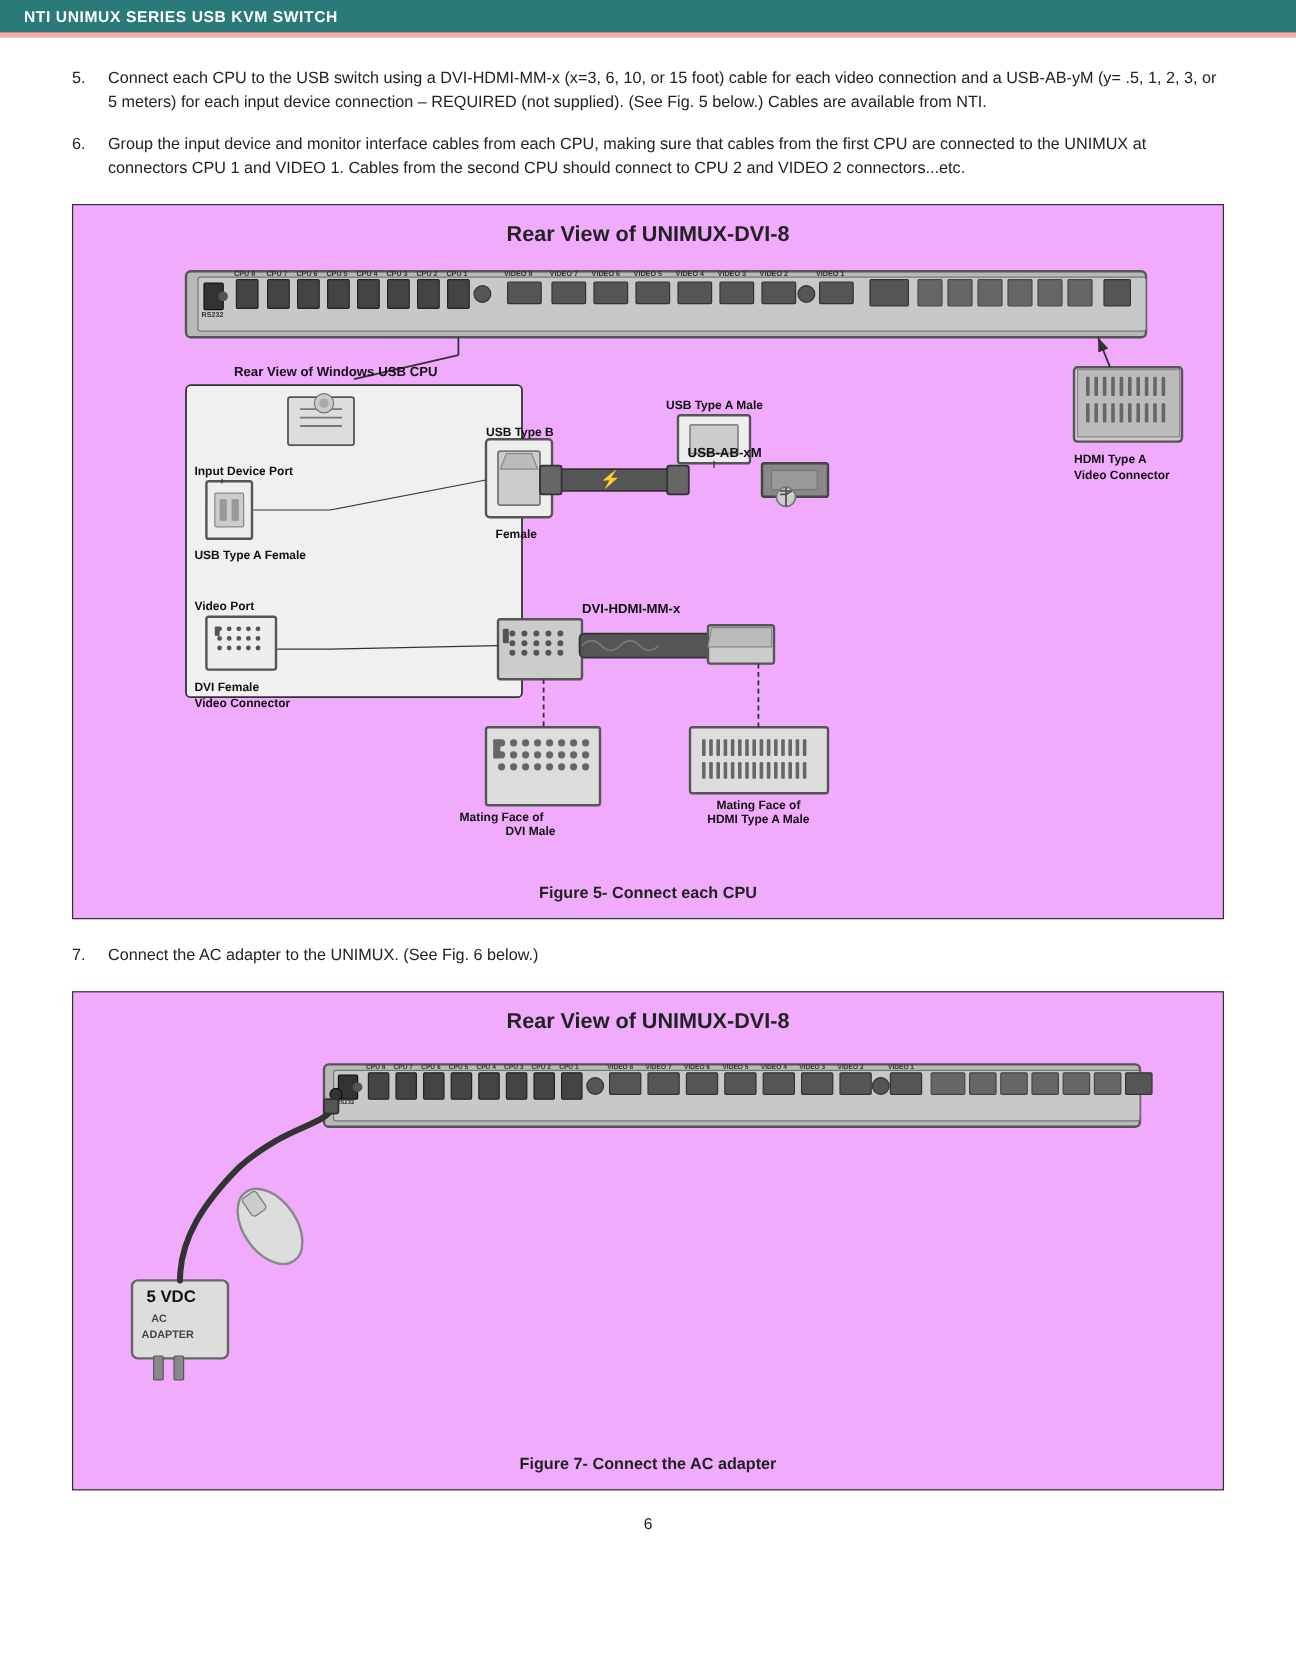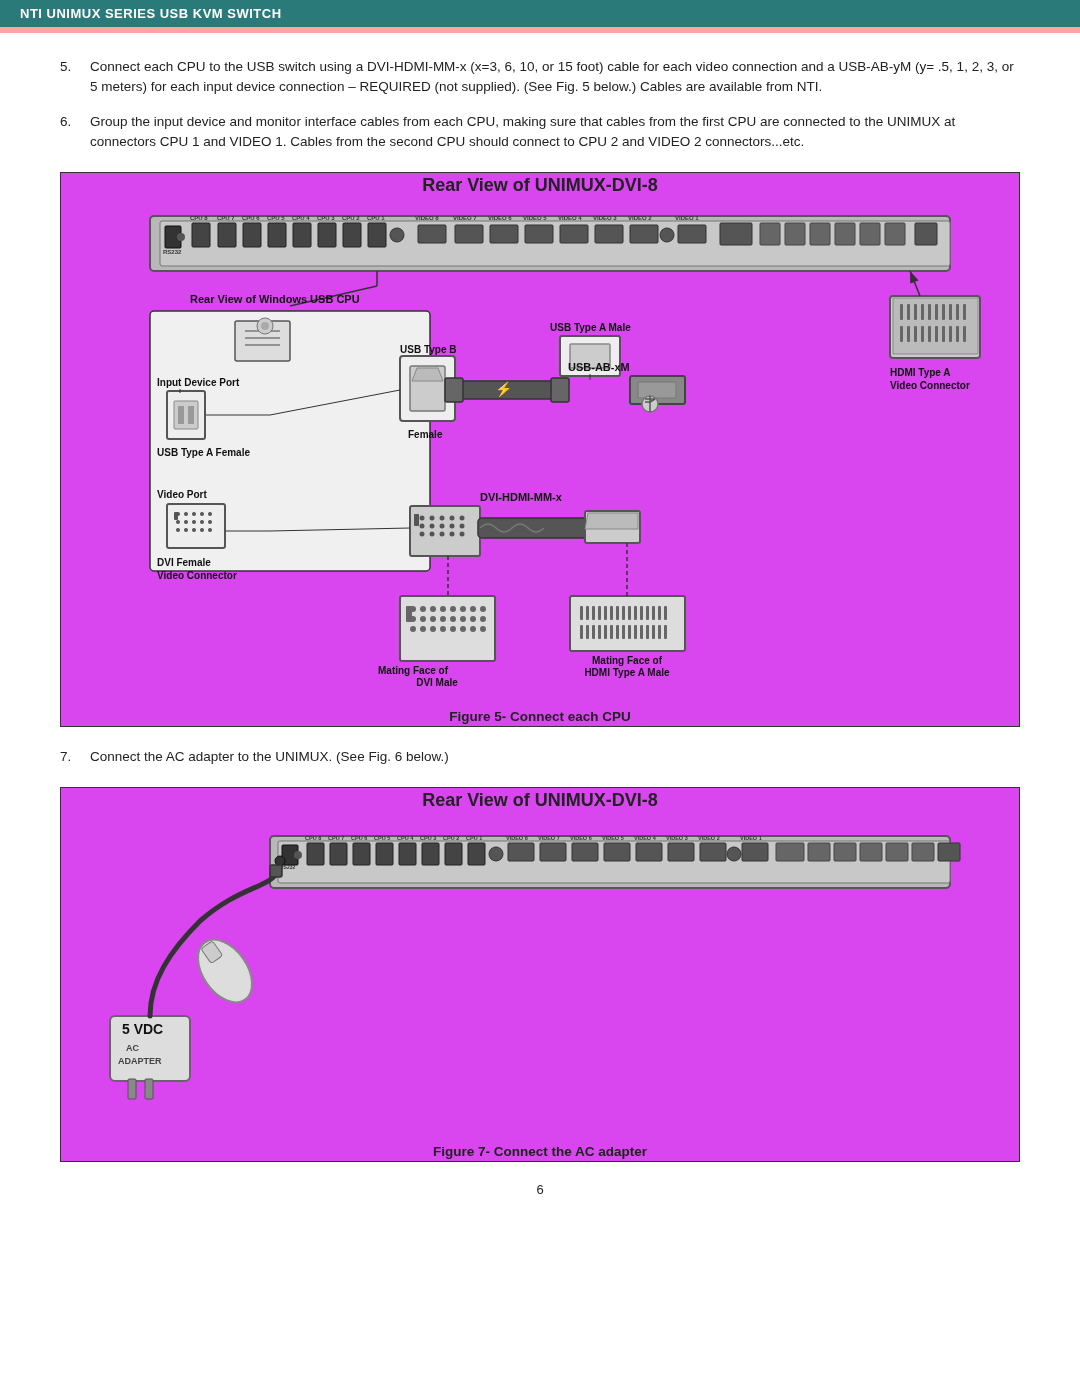--- a/index.html
+++ b/index.html
@@ -12,21 +12,21 @@
       color: #222;
     }
 
     .page-header {
       background: #2a7a7a;
       color: #fff;
       padding: 6px 20px;
       font-size: 13px;
       font-weight: bold;
       letter-spacing: 0.5px;
-      border-bottom: 6px solid #fca5a5;
+      border-bottom: 4px solid #fca5a5;
     }
 
     .page-content {
       padding: 24px 60px 30px 60px;
     }
 
     .numbered-list {
       list-style: none;
       margin-bottom: 16px;
     }
@@ -41,38 +41,38 @@
 
     .numbered-list li::before {
       position: absolute;
       left: 0;
       top: 0;
     }
 
     .figure-box {
       border: 1.5px solid #333;
       margin: 20px 0;
-      padding: 2px;
-      background: #d946ef;
+      padding: 14px;
+      background: #f0abfc;
       position: relative;
     }
 
     .figure-title {
       text-align: center;
       font-size: 18px;
       font-weight: bold;
       margin-bottom: 10px;
       font-family: Arial, sans-serif;
     }
 
     .figure-caption {
       text-align: center;
       font-size: 13.5px;
       font-weight: bold;
-      margin-top: 3px;
+      margin-top: 20px;
     }
 
     .page-number {
       text-align: center;
       font-size: 13px;
       margin-top: 20px;
       padding-bottom: 10px;
     }
 
     

